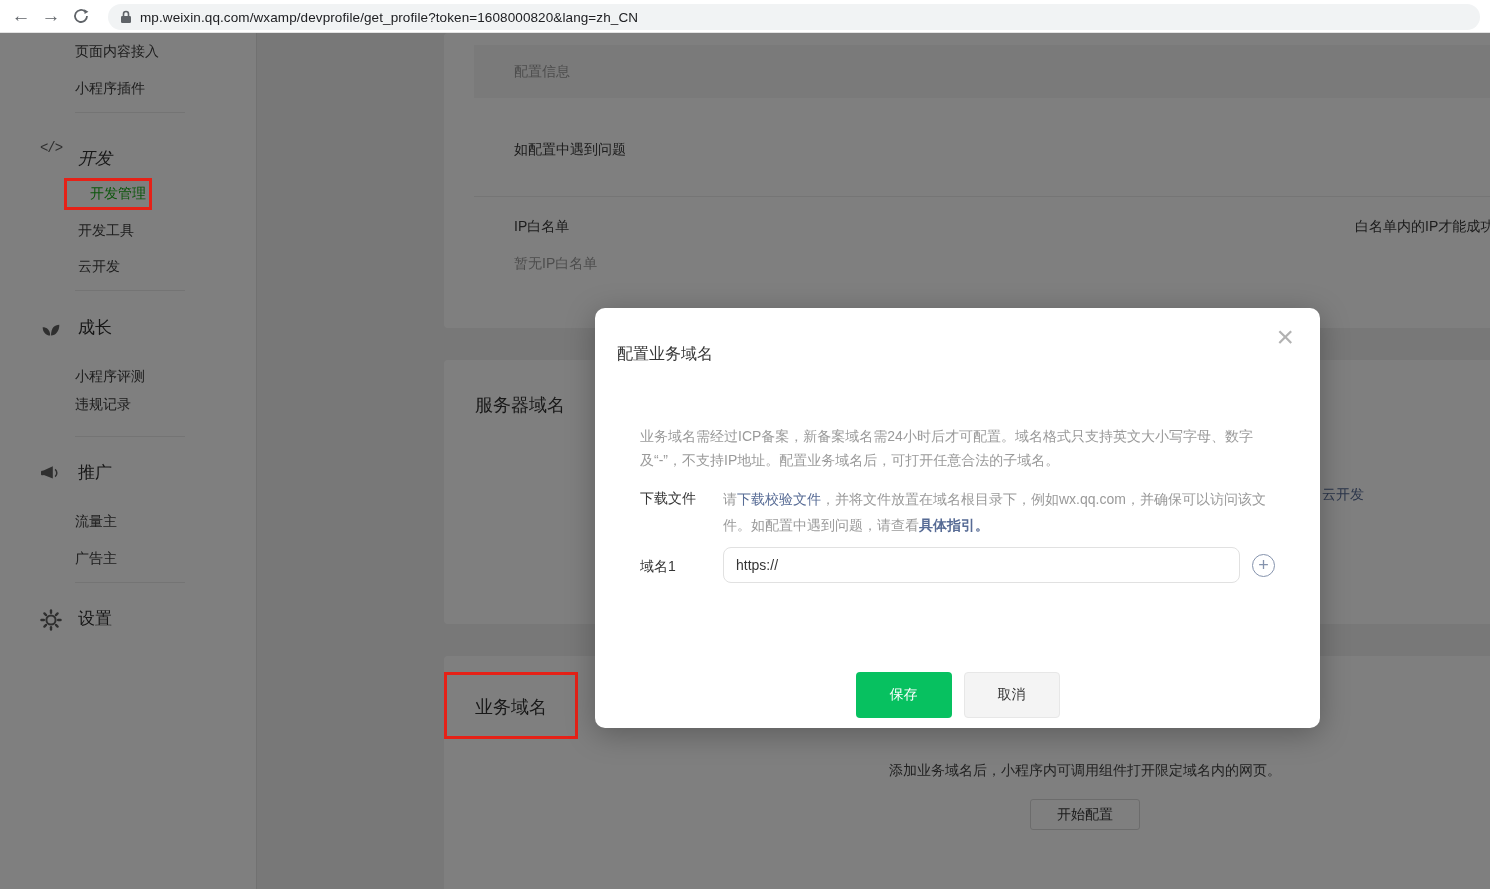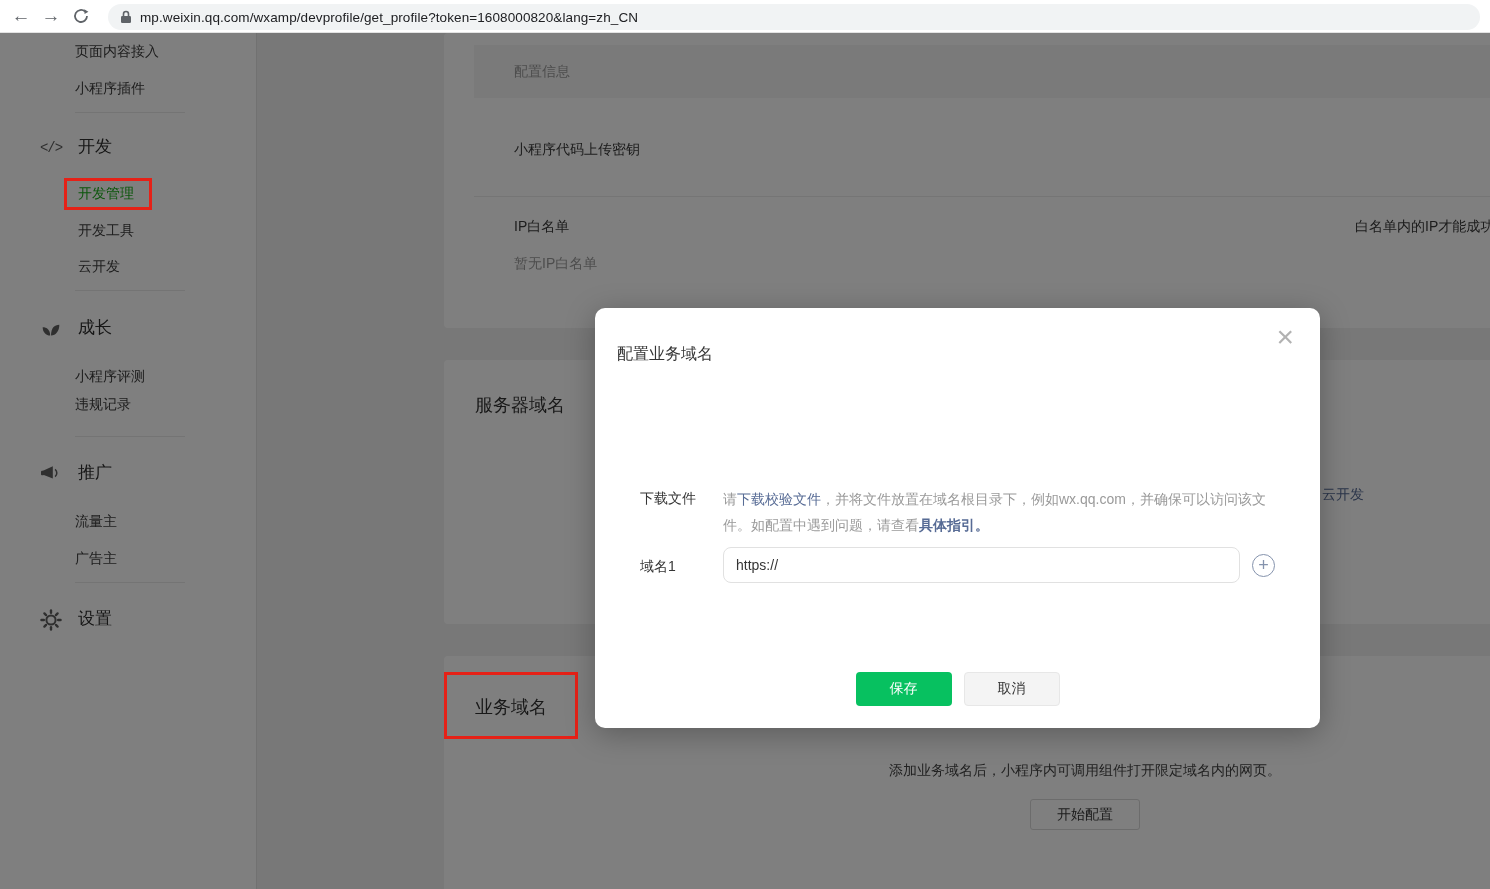--- a/index.html
+++ b/index.html
@@ -22,21 +22,21 @@
 
   
   .sidebar { position:absolute; left:0; top:0; width:257px; height:856px; background:#fff;
              border-right:1px solid #e2e2e2; }
   .sb-item { position:absolute; left:75px; font-size:14px; color:#3c3c3c; cursor:pointer; white-space:nowrap; }
   .sb-sec { position:absolute; left:78px; font-size:17px; color:#2f2f2f; cursor:pointer; white-space:nowrap; }
   .sb-ico { position:absolute; left:38px; width:26px; text-align:center; }
   .sb-div { position:absolute; left:75px; width:110px; border-top:1px solid #e8e8e8; }
   .code-glyph { font-family:"Liberation Mono","DejaVu Sans Mono",monospace; font-size:14px;
                 color:#5f5f5f; letter-spacing:-1px; }
-  .active-green { color:#1aad19; }
+  .active-green { color:#1aad19;margin-left:12px; }
 
   
   .card { position:absolute; left:444px; width:1282px; background:#fff; border-radius:4px; }
   .card1 { top:0; height:295px; }
   .card2 { top:327px; height:264px; }
   .card3 { top:623px; height:300px; }
   .band { position:absolute; left:30px; right:0; top:12px; height:53px; background:#f4f4f4;
           line-height:53px; padding-left:40px; font-size:14px; color:#9b9b9b; }
   .c-label { position:absolute; font-size:14px; color:#3a3a3a; white-space:nowrap; }
   .c-muted { position:absolute; font-size:14px; color:#9b9b9b; white-space:nowrap; }
@@ -69,21 +69,21 @@
                line-height:26px; color:#9a9a9a; }
   .m-link { color:#576b95; cursor:pointer; text-decoration:none; }
   .m-link-b { color:#576b95; font-weight:bold; cursor:pointer; }
   .m-input { position:absolute; left:128px; top:239px; width:517px; height:36px;
              border:1px solid #e1e1e1; border-radius:8px; padding:0 12px; font-size:14px;
              color:#353535; outline:none; font-family:"Liberation Sans","DejaVu Sans",sans-serif; }
   .m-plus { position:absolute; left:657px; top:246px; width:23px; height:23px; border:1px solid #8593ad;
             border-radius:50%; color:#8593ad; font-size:18px; line-height:20px; text-align:center;
             cursor:pointer; }
   .m-btns { position:absolute; left:0; top:364px; width:100%; display:flex; justify-content:center; gap:12px; }
-  .btn { height:34px; width:96px; border:none; border-radius:4px; font-size:14px; cursor:pointer;
+  .btn { height:46px; width:96px; border:none; border-radius:4px; font-size:14px; cursor:pointer;
          font-family:"Liberation Sans","DejaVu Sans",sans-serif; }
   .btn-save { background:#07c160; color:#fff; }
   .btn-cancel { background:#f4f4f4; color:#353535; border:1px solid #e7e7e7; }
 </style>
 </head>
 <body>
 
 <div id="root">
 
   <div class="chrome">
@@ -107,21 +107,21 @@
   </div>
 
   <div class="page">
 
     <div class="sidebar">
       <div class="sb-item" style="top:10px;text-align:center;">页面内容接入</div>
       <div class="sb-item" style="top:47px;">小程序插件</div>
       <div class="sb-div" style="top:79px;"></div>
 
       <span class="sb-ico" style="top:105px;"><span class="code-glyph">&lt;/&gt;</span></span>
-      <div class="sb-sec" style="top:102px;">开发</div>
+      <div class="sb-sec" style="top:114px;font-style:italic;">开发</div>
       <div class="sb-item active-green" style="top:152px; left:78px;">开发管理</div>
       <div class="sb-item" style="top:189px; left:78px;">开发工具</div>
       <div class="sb-item" style="top:225px; left:78px;">云开发</div>
       <div class="sb-div" style="top:257px;"></div>
 
       <span class="sb-ico" style="top:285px;">
         <svg width="22" height="20" viewBox="0 0 24 24">
             <path fill="#5f5f5f" d="M11 21 C11 14 7 11 2 11 C2 17 6 21 11 21 Z"></path>
             <path fill="#5f5f5f" d="M12 21 C12 12 16 8 22 8 C22 15 18 21 12 21 Z"></path>
           </svg>
@@ -156,21 +156,21 @@
               <line x1="4.8" y1="19.2" x2="6.6" y2="17.4"></line>
               <line x1="17.4" y1="6.6" x2="19.2" y2="4.8"></line>
             </g>
           </svg>
       </span>
       <div class="sb-sec" style="top:574px;">设置</div>
     </div>
 
     <div class="card card1">
       <div class="band">配置信息</div>
-      <div class="c-label" style="left:70px; top:108px;">小程序代码上传密钥</div>
+      <div class="c-label" style="left:70px; top:108px;">如配置中遇到问题</div>
       <div class="c-div" style="top:163px;"></div>
       <div class="c-label" style="left:70px; top:185px;">IP白名单</div>
       <div class="c-label" style="left:911px; top:185px;">白名单内的IP才能成功调</div>
       <div class="c-muted" style="left:70px; top:222px;">暂无IP白名单</div>
     </div>
 
     <div class="card card2">
       <div class="c-title" style="top:33px;">服务器域名</div>
       <div class="c-label link-dim" style="left:878px; top:126px;">云开发</div>
     </div>
@@ -182,20 +182,21 @@
     </div>
 
     <div class="overlay"></div>
 
     <div class="redbox redbox1"></div>
     <div class="redbox redbox2"></div>
 
     <div class="modal">
       <div class="m-title">配置业务域名</div>
       <div class="m-close">×</div>
+      <div class="m-intro">业务域名需经过ICP备案，新备案域名需24小时后才可配置。域名格式只支持英文大小写字母、数字及“-”，不支持IP地址。配置业务域名后，可打开任意合法的子域名。</div>
 
       <div class="m-row-label" style="top:182px;">下载文件</div>
       <div class="m-dl-text"><span>请</span><span class="m-link">下载校验文件</span><span>，并将文件放置在域名根目录下，例如wx.qq.com，并确保可以访问该文件。如配置中遇到问题，请查看</span><span class="m-link-b">具体指引。</span></div>
 
       <div class="m-row-label" style="top:250px;">域名1</div>
       <input class="m-input" type="text" value="https://" style="">
       <div class="m-plus">+</div>
 
       <div class="m-btns">
         <button class="btn btn-save">保存</button>

